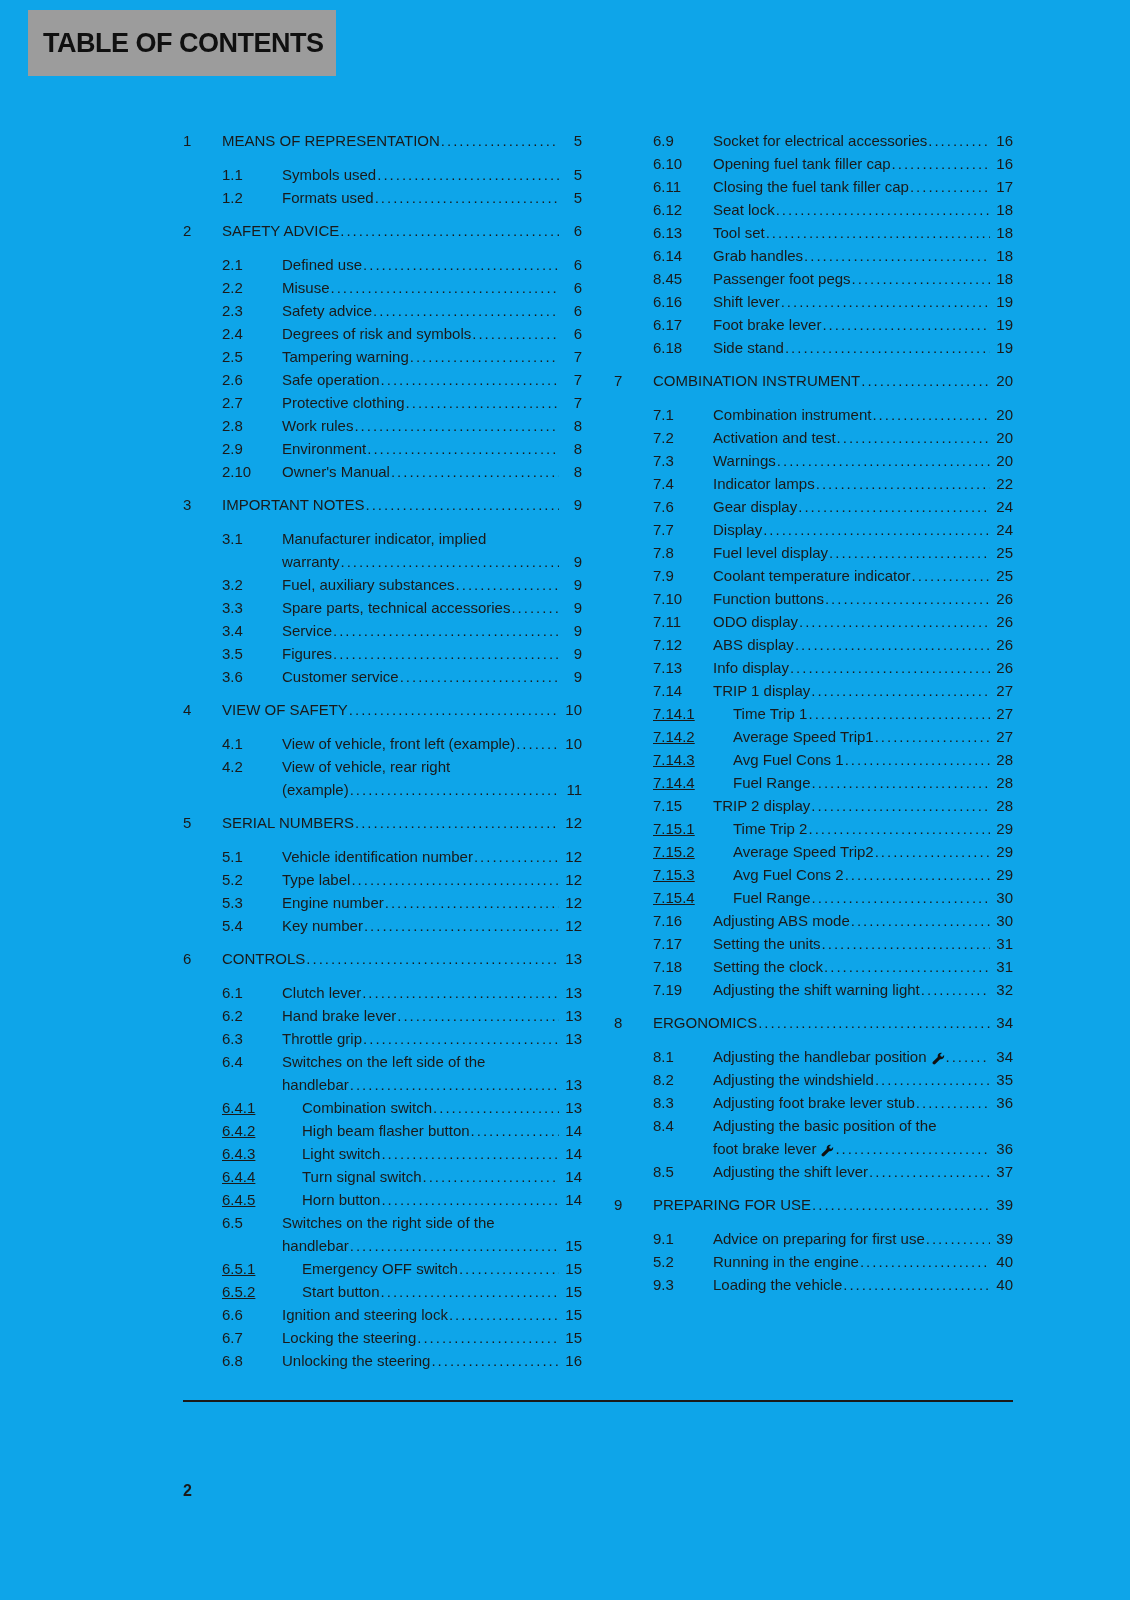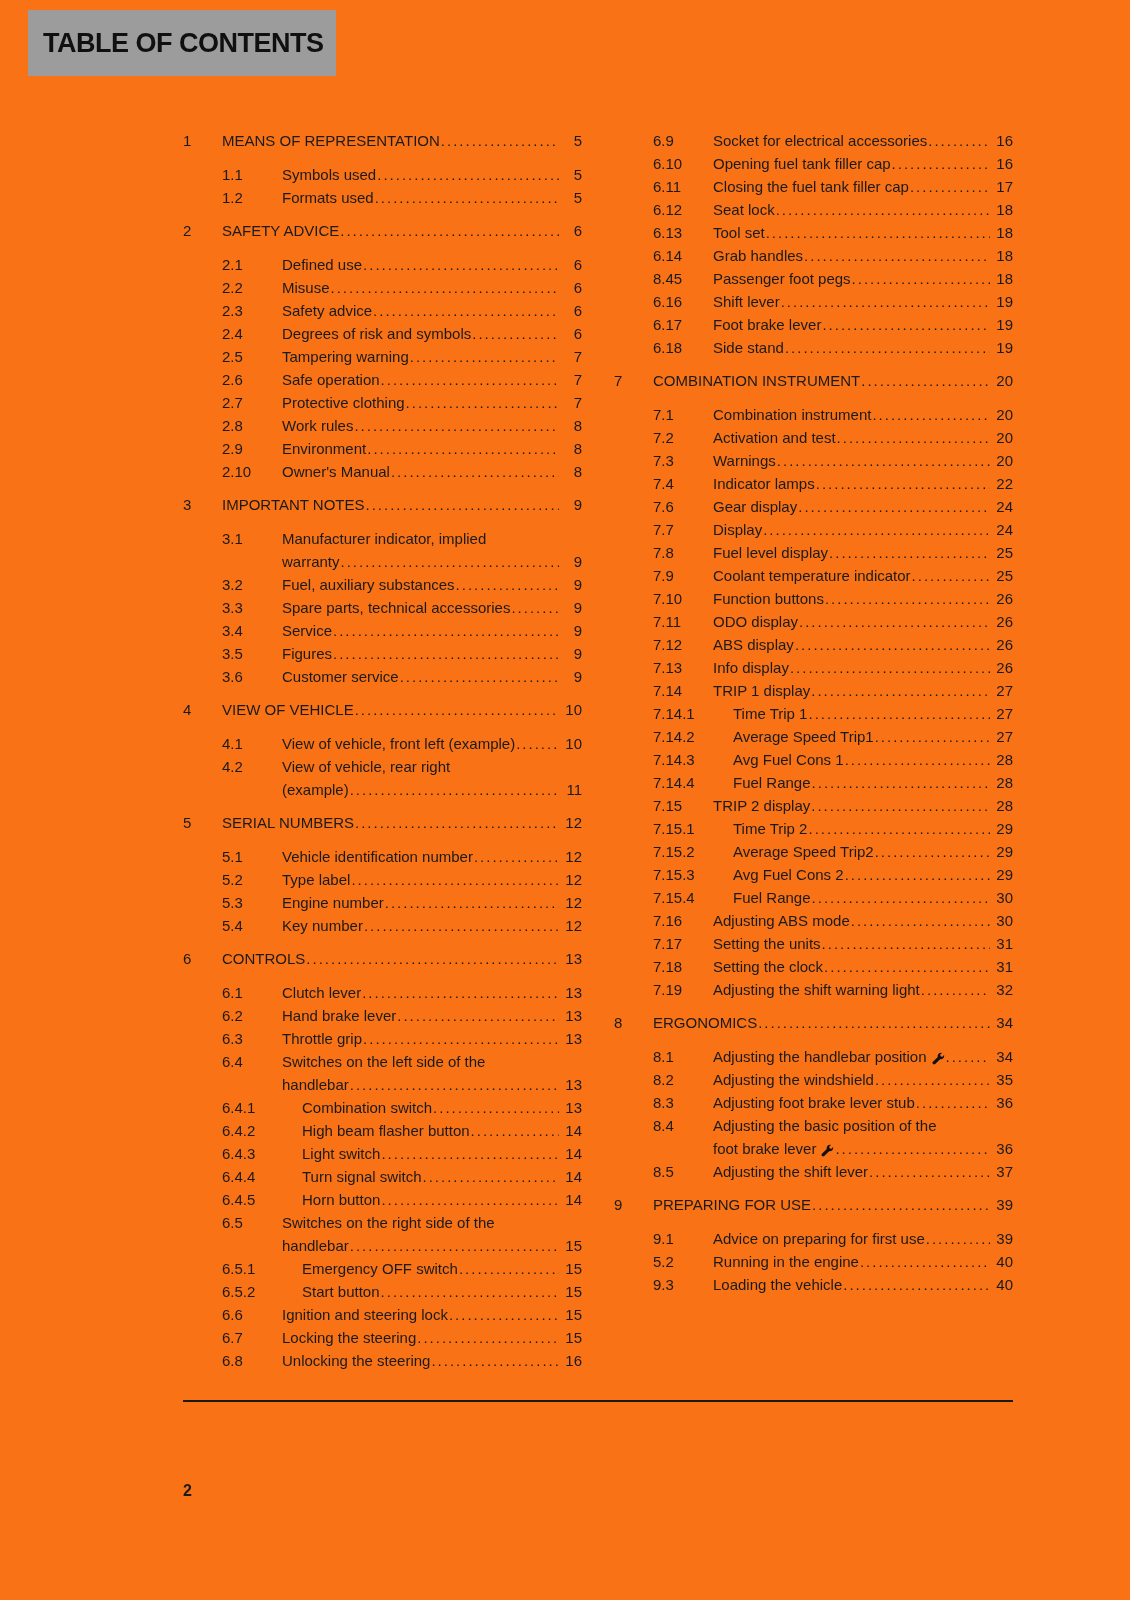--- a/index.html
+++ b/index.html
@@ -2,21 +2,21 @@
 <html style="--header-bg: #9c9c9c; --text: #1a1a1a;"><head>
 <meta charset="utf-8">
 <style>
   * { margin:0; padding:0; box-sizing:border-box; }
   html, body { background:#ffffff; }
   body {
     width:1130px; height:1600px; position:relative; overflow:hidden;
     font-family:"Liberation Sans","DejaVu Sans",sans-serif;
     color:var(--text,#1a1a1a);
   }
-  .page { position:absolute; inset:0; background:#f97316; }
+  .page { position:absolute; inset:0; background:#0ea5e9; }
 
   .header-box {
     position:absolute; left:28px; top:10px; width:308px; height:66px;
     background:var(--header-bg,#9c9c9c);
     display:flex; align-items:center; padding-left:15px;
   }
   .header-box h1 {
     font-size:27px; font-weight:bold; letter-spacing:-0.5px; color:#101010;
     white-space:nowrap;
   }
@@ -28,21 +28,21 @@
   .col { flex:0 0 399px; width:399px; }
 
   .entry { display:flex; align-items:flex-start; font-size:15px; line-height:23px; }
   .entry.level1 { margin-top:10px; margin-bottom:11px; }
   .col .entry.level1:first-child { margin-top:0; }
   .entry.level2, .entry.level3 { margin-left:39px; }
 
   .num { flex:0 0 auto; }
   .level1 .num { width:39px; }
   .level2 .num { width:60px; }
-  .level3 .num { width:80px; }
+  .level3 .num { width:80px;text-decoration:underline; }
 
   .line { flex:1 1 auto; min-width:0; display:flex; align-items:baseline; }
   .stack { flex:1 1 auto; min-width:0; display:block; }
   .stack .line { width:100%; }
   .t { flex:0 1 auto; white-space:nowrap; }
 
   .leader { flex:1 1 auto; overflow:hidden; white-space:nowrap; margin:0 3px 0 1px; min-width:8px; }
   .leader::after {
     content:"........................................................................................................................";
     letter-spacing:2px;
@@ -241,21 +241,21 @@
           <span class="num">3.6</span>
           <span class="line">
             <span class="t">Customer service</span>
             <span class="leader"></span>
             <span class="page-num">9</span>
           </span>
         </div>
         <div class="entry level1">
           <span class="num">4</span>
           <span class="line">
-            <span class="t">VIEW OF VEHICLE</span>
+            <span class="t">VIEW OF SAFETY</span>
             <span class="leader"></span>
             <span class="page-num">10</span>
           </span>
         </div>
         <div class="entry level2">
           <span class="num">4.1</span>
           <span class="line">
             <span class="t">View of vehicle, front left (example)</span>
             <span class="leader"></span>
             <span class="page-num">10</span>

